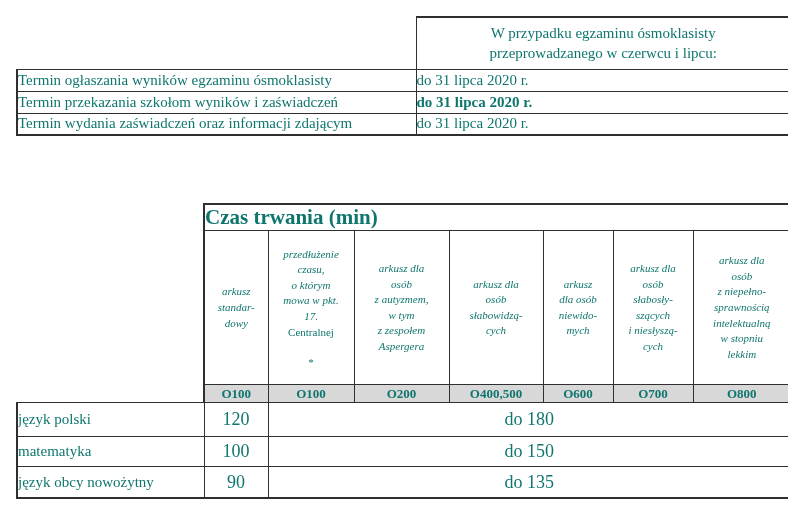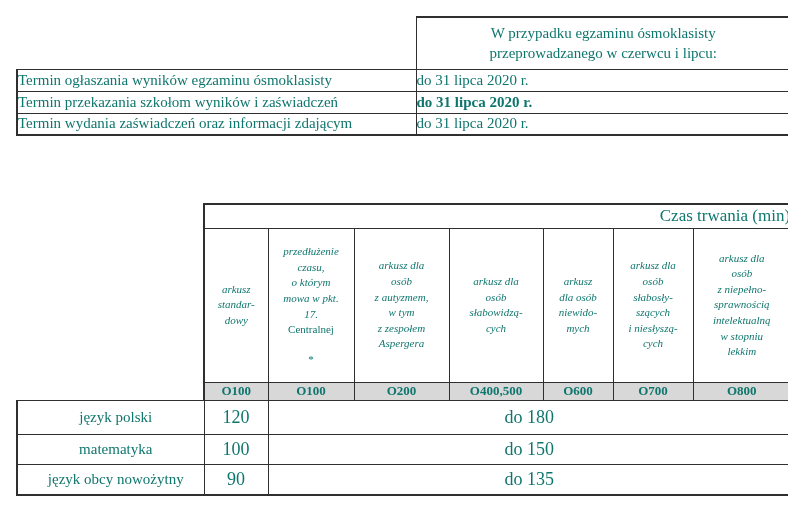--- a/index.html
+++ b/index.html
@@ -36,36 +36,36 @@
   .heading {
     position: absolute; left: 14px; top: 159px;
     font-variant: small-caps;
     font-size: 17.5px;
     letter-spacing: 0.4px;
     line-height: 22px;
   }
 
   
   .t2 { position: absolute; left: 16px; top: 203px; width: 774px; }
-  .t2 .title { font-weight: normal; font-size: 17px; text-align: right; }
+  .t2 .title { font-weight: bold; font-size: 21px; text-align: left; }
   .t2 .colhdr {
     font-style: italic;
     font-size: 11px;
     line-height: 1.42;
     text-align: center;
     white-space: pre-line;
   }
   .t2 .roman { font-style: normal; display: block; font-size: 11px; line-height: 1.3; }
   .t2 .codecell {
     background: #d8d8d8;
     font-weight: bold;
     font-size: 13px;
     text-align: center;
   }
-  .t2 .subj { text-align: center; padding-left: 10px; font-size: 15px; }
+  .t2 .subj { text-align: left; font-size: 15px; }
   .t2 .num  { font-size: 18px; text-align: center; }
 
   
   .footnote {
     position: absolute; left: 16px; top: 470px; width: 772px;
     font-size: 13.5px; line-height: 1.32;
     text-align: justify;
   }
   .fn-mark { margin-right: 6px; }
   .fn-text { font-style: italic; }

